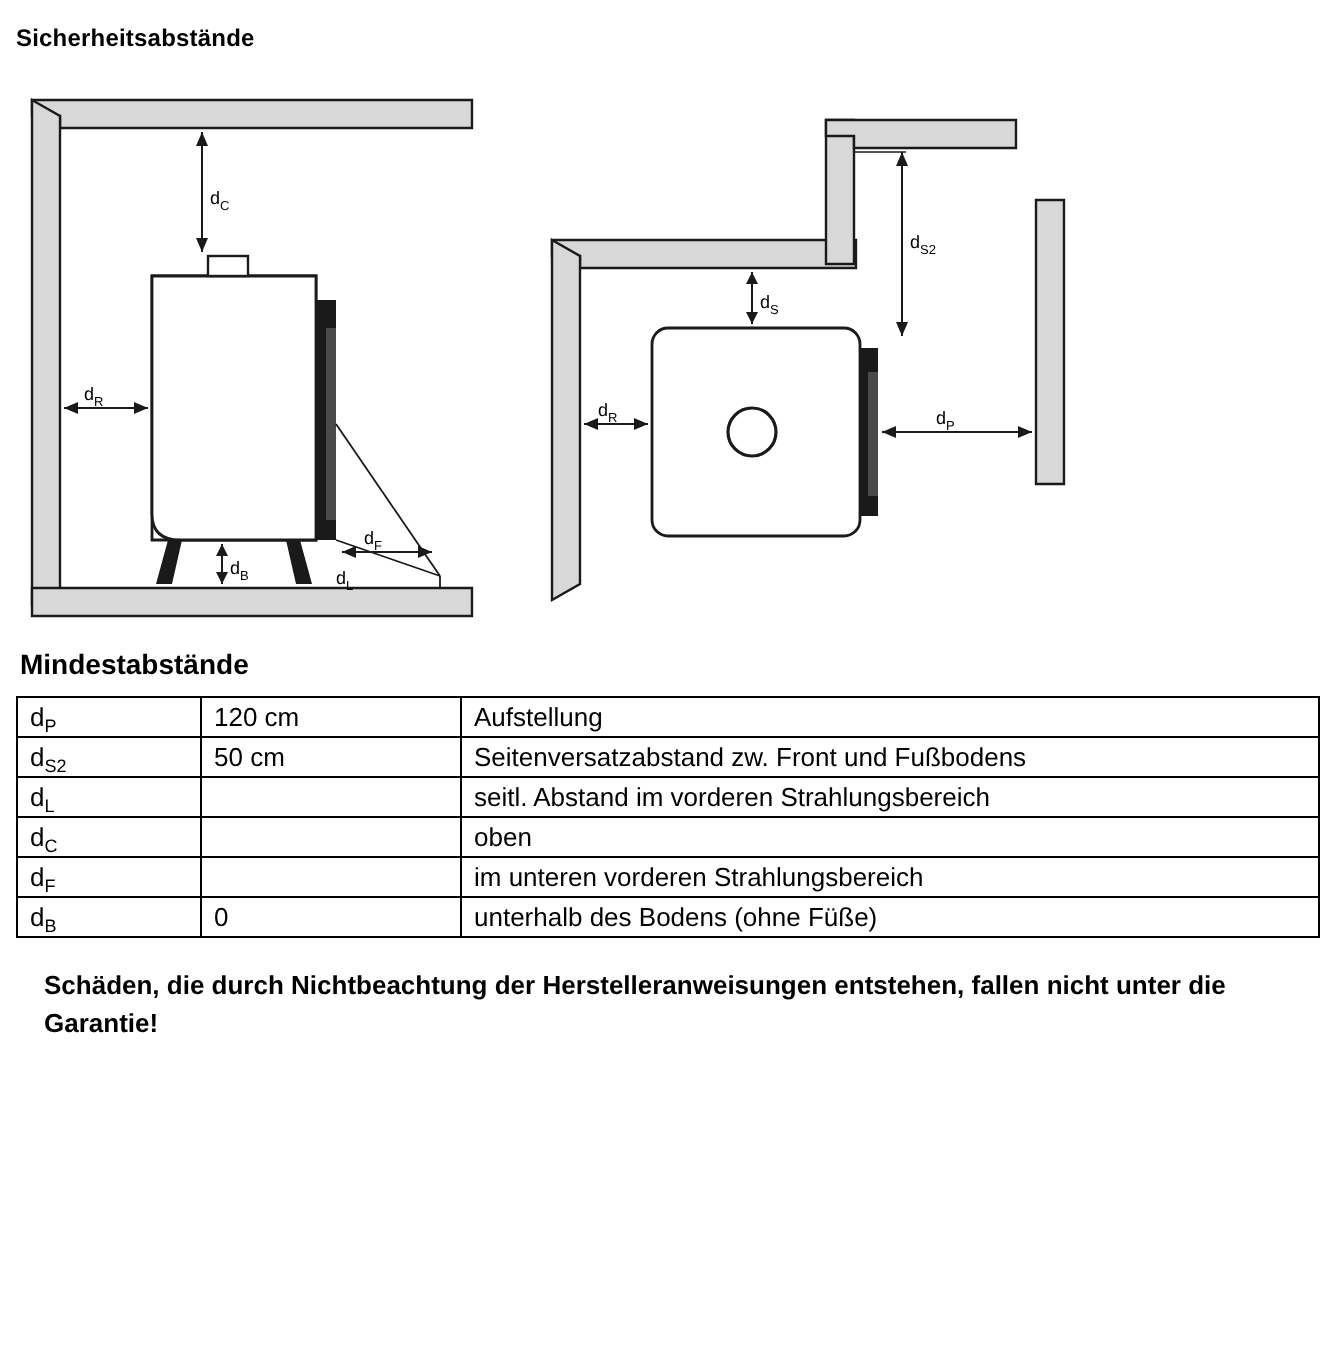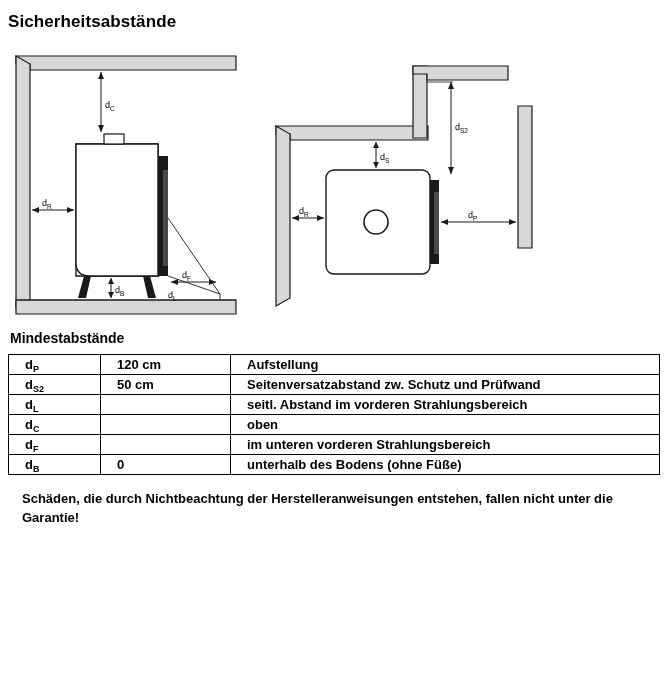--- a/index.html
+++ b/index.html
@@ -8,21 +8,21 @@
     width: 667px;
     height: 686px;
     background: #ffffff;
     font-family: "Liberation Sans", sans-serif;
     color: #000000;
     overflow: hidden;
   }
   .page { padding: 10px 8px 0 8px; position: relative; }
 
   h1.section-title {
-    font-size: 17px;
+    font-size: 12px;
     font-weight: bold;
     margin: 2px 0 0 0;
     letter-spacing: 0.1px;
   }
 
   p.intro {
     font-size: 13px;
     line-height: 19px;
     margin: 22px 0 0 0;
     max-width: 650px;
@@ -43,26 +43,25 @@
   }
 
   table.dist {
     border-collapse: collapse;
     width: 651px;
     font-size: 13px;
     table-layout: fixed;
   }
   table.dist td {
     border: 1px solid #000000;
-    padding: 1px 16px;
+    padding: 1px 6px;
     height: 20px;
     vertical-align: middle;
     white-space: nowrap;
     overflow: hidden;
-    font-weight: bold;
   }
   table.dist td.sym { width: 92px; }
   table.dist td.val { width: 130px; }
   table.dist td.desc { width: 429px; }
 
   .sub { font-size: 9px; vertical-align: baseline; position: relative; top: 3px; }
 
   p.warning {
     font-size: 13px;
     font-weight: bold;
@@ -202,21 +201,21 @@
   <table class="dist">
     <tbody>
       <tr>
         <td class="sym"><span>d</span><span class="sub">P</span></td>
         <td class="val">120 cm</td>
         <td class="desc">Aufstellung</td>
       </tr>
       <tr>
         <td class="sym"><span>d</span><span class="sub">S2</span></td>
         <td class="val">50 cm</td>
-        <td class="desc">Seitenversatzabstand zw. Schutz und Prüfwand</td>
+        <td class="desc">Seitenversatzabstand zw. Front und Fußbodens</td>
       </tr>
       <tr>
         <td class="sym"><span>d</span><span class="sub">L</span></td>
         <td class="val"></td>
         <td class="desc">seitl. Abstand im vorderen Strahlungsbereich</td>
       </tr>
       <tr>
         <td class="sym"><span>d</span><span class="sub">C</span></td>
         <td class="val"></td>
         <td class="desc">oben</td>

